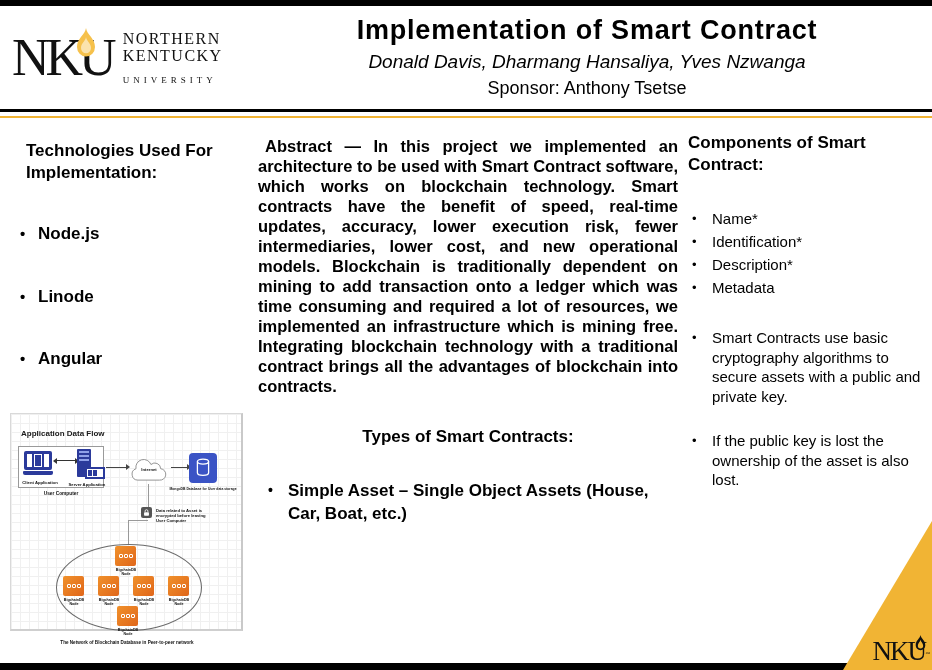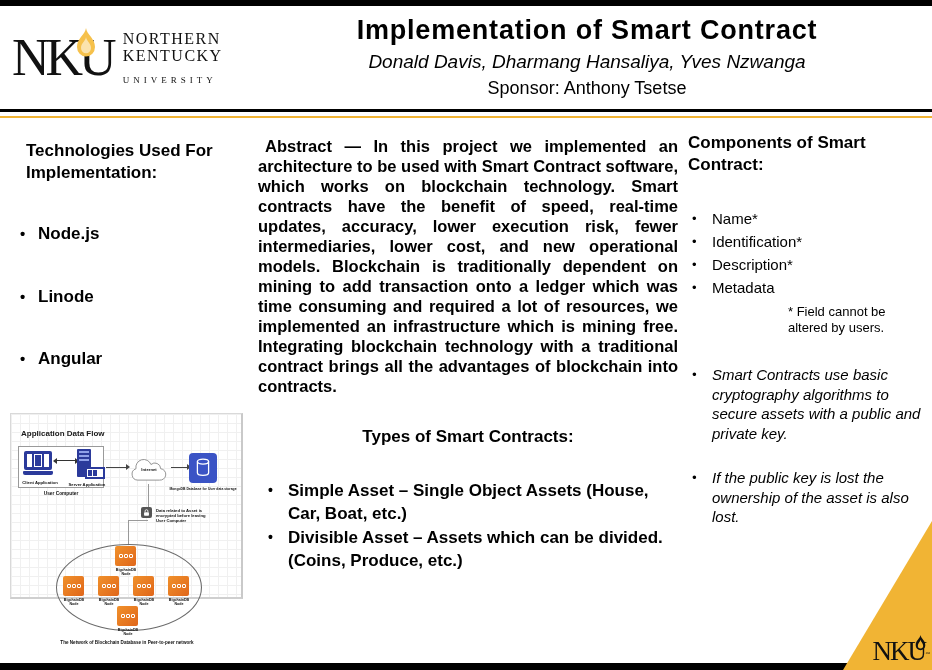--- a/index.html
+++ b/index.html
@@ -43,35 +43,35 @@
   .types-list{list-style:none;margin:32px 0 0 0;padding:0 0 0 0;}
   .types-list li{position:relative;padding-left:30px;font-weight:bold;font-size:17px;line-height:23px;margin-bottom:1px;}
   .types-list li::before{content:"•";position:absolute;left:10px;font-size:14px;}
 
   .col-right{position:absolute;left:688px;top:132px;width:238px;}
   .col-right h2{font-size:17px;line-height:22px;margin:0;font-weight:bold;}
   .comp-list{list-style:none;margin:31px 0 0 0;padding:0;}
   .comp-list li{position:relative;padding-left:24px;font-size:15px;line-height:23px;}
   .comp-list li::before{content:"•";position:absolute;left:4px;font-size:13px;}
   .footnote{font-size:13px;line-height:16px;margin:5px 0 0 100px;width:110px;}
-  .para-list{list-style:none;margin:29px 0 16px 0;padding:0;font-style:italic;}
+  .para-list{list-style:none;margin:29px 0 16px 0;padding:0;}
   .para-list li{position:relative;padding-left:24px;font-size:15px;line-height:19.5px;margin-bottom:25px;}
   .para-list li::before{content:"•";position:absolute;left:4px;font-size:13px;}
 
   
   .gold-corner{position:absolute;right:0;bottom:0;width:89px;height:149px;background:#F1B434;
     clip-path:polygon(100% 0,100% 100%,0 100%);z-index:2;}
   .footer-logo{position:absolute;right:7px;bottom:5px;z-index:3;
     font-family:"Liberation Serif","DejaVu Serif",serif;font-size:27px;line-height:27px;
     letter-spacing:-2px;color:#111;}
   .footer-flame{position:absolute;top:-3px;right:-1px;width:11px;height:16px;}
   .footer-tm{position:absolute;right:-5px;bottom:-2px;font-size:5px;letter-spacing:0;}
 
   
-  .diagram{position:absolute;left:10px;top:413px;width:233px;height:186px;background:#fff;
+  .diagram{position:absolute;left:10px;top:413px;width:233px;height:218px;background:#fff;
     border:1px solid #d9d9d9;border-right:2px solid #c9c9c9;border-bottom:2px solid #cfcfcf;
     background-image:linear-gradient(#f0f0f0 1px,transparent 1px),
                      linear-gradient(90deg,#f0f0f0 1px,transparent 1px);
     background-size:9px 9px;box-sizing:border-box;}
   .diagram *{box-sizing:border-box;}
   .dg-title{position:absolute;left:10px;top:15px;font-size:8px;font-weight:bold;color:#1a1a1a;}
   .dg-group{position:absolute;left:7px;top:32px;width:86px;height:42px;border:1px solid #9a9a9a;background:#fff;}
   .dg-label{position:absolute;font-size:4.2px;font-weight:bold;color:#111;text-align:center;line-height:5px;}
   
   .laptop{position:absolute;left:4px;top:4px;width:30px;height:24px;}
@@ -261,33 +261,31 @@
   <div class="node-label" style="left:102px;top:214px;">BigchainDB Node</div>
 
   <div class="dg-caption">The Network of Blockchain Database in Peer-to-peer network</div>
 </div>
 
 <div class="col-mid">
   <p class="abstract">Abstract —  In this project we implemented an architecture to be used with Smart Contract software, which works on blockchain technology. Smart contracts have the benefit of speed, real-time updates, accuracy, lower execution risk, fewer intermediaries, lower cost, and new operational models. Blockchain is traditionally dependent on mining to add transaction onto a ledger which was time consuming and required a lot of resources, we implemented an infrastructure which is mining free. Integrating blockchain technology with a traditional contract brings all the advantages of blockchain into contracts.</p>
   <div class="types-heading">Types of Smart Contracts:</div>
   <ul class="types-list">
     <li>Simple Asset – Single Object Assets (House, Car, Boat, etc.)</li>
-    <li>Divisible Asset – Assets which can be divided. (Coins, Produce, etc.)</li>
   </ul>
 </div>
 
 <div class="col-right">
   <h2>Components of Smart Contract:</h2>
   <ul class="comp-list">
     <li>Name*</li>
     <li>Identification*</li>
     <li>Description*</li>
     <li>Metadata</li>
   </ul>
-  <div class="footnote">* Field cannot be altered by users.</div>
   <ul class="para-list">
     <li>Smart Contracts use basic cryptography algorithms to secure assets with a public and private key.</li>
     <li>If the public key is lost the ownership of the asset is also lost.</li>
   </ul>
 </div>
 
 <div class="bottom-bar"></div>
 <div class="gold-corner"></div>
 <div class="footer-logo">
   <span>NKU</span>

